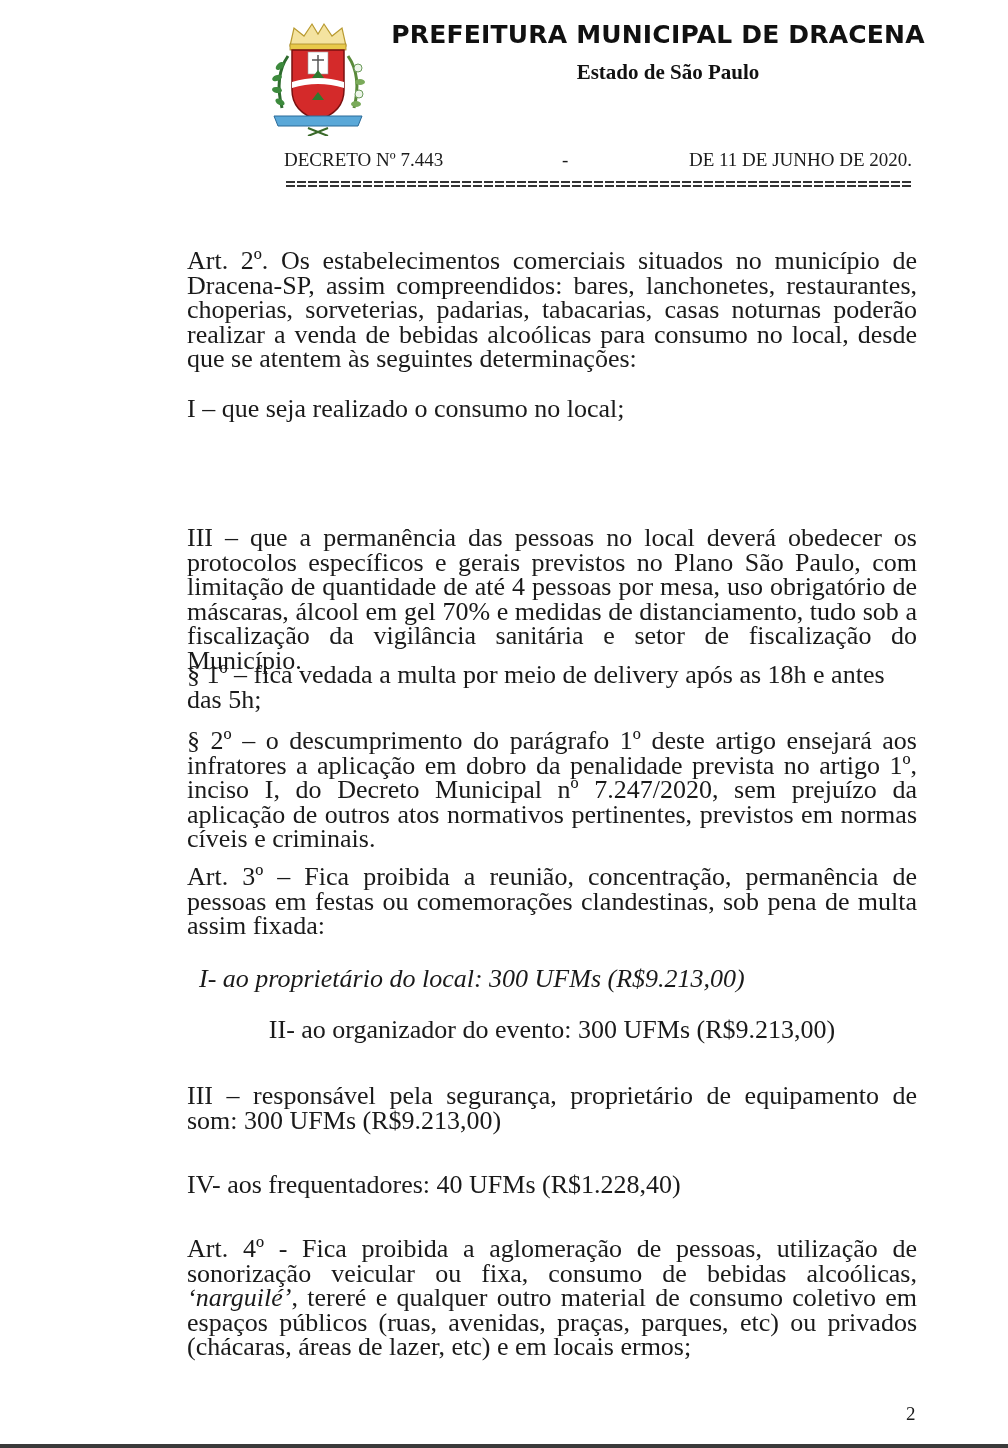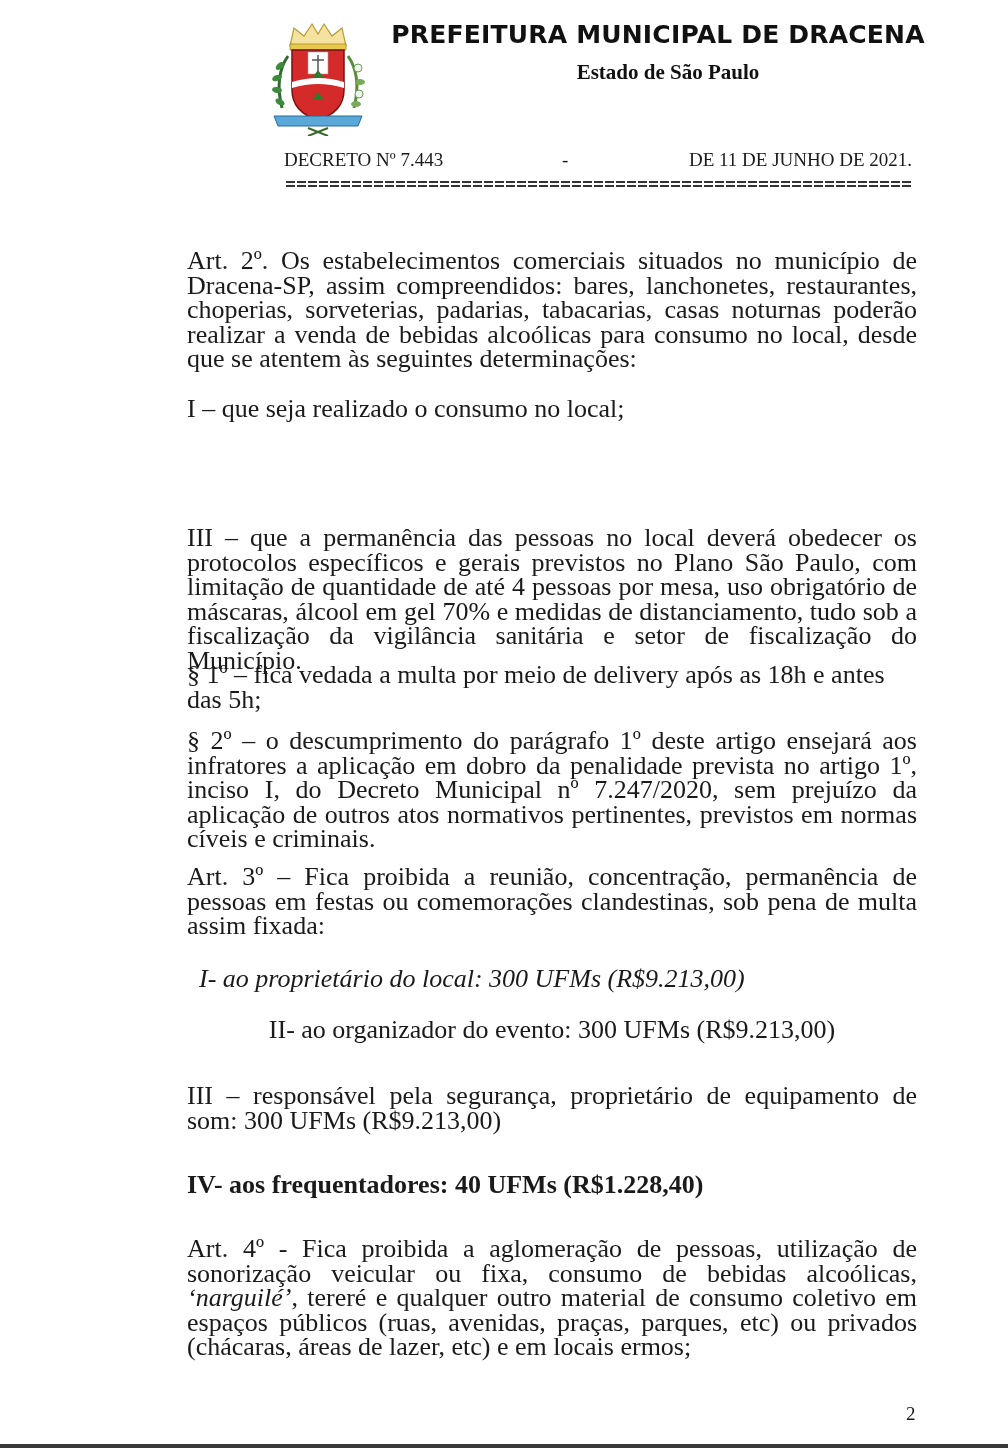--- a/index.html
+++ b/index.html
@@ -142,31 +142,31 @@
       <path d="M40 112 L60 120 M60 112 L40 120" stroke="#3a6a2a" stroke-width="2"></path>
     </svg>
   </div>
 
   <div class="header-title">PREFEITURA MUNICIPAL DE DRACENA</div>
   <div class="header-subtitle">Estado de São Paulo</div>
 
   <div class="decree-line">
     <span class="num">DECRETO Nº 7.443</span>
     <span class="dash">-</span>
-    <span class="date">DE 11 DE JUNHO DE 2021.</span>
+    <span class="date">DE 11 DE JUNHO DE 2020.</span>
   </div>
   <div class="equals-rule"></div>
 
   <p class="body-text" style="top:249px; margin:0;">Art. 2º. Os estabelecimentos comerciais situados no município de Dracena-SP, assim compreendidos: bares, lanchonetes, restaurantes, choperias, sorveterias, padarias, tabacarias, casas noturnas poderão realizar a venda de bebidas alcoólicas para consumo no local, desde que se atentem às seguintes determinações:</p>
   <p class="body-text nojust" style="top:397px; margin:0;">I – que seja realizado o consumo no local;</p>
   <p class="body-text" style="top:526px; margin:0;">III – que a permanência das pessoas no local deverá obedecer os protocolos específicos e gerais previstos no Plano São Paulo, com limitação de quantidade de até 4 pessoas por mesa, uso obrigatório de máscaras, álcool em gel 70% e medidas de distanciamento, tudo sob a fiscalização da vigilância sanitária e setor de fiscalização do Município.</p>
   <p class="body-text nojust" style="top:663px; margin:0;">§ 1º – fica vedada a multa por meio de delivery após as 18h e antes das 5h;</p>
   <p class="body-text" style="top:729px; margin:0;">§ 2º – o descumprimento do parágrafo 1º deste artigo ensejará aos infratores a aplicação em dobro da penalidade prevista no artigo 1º, inciso I, do Decreto Municipal nº 7.247/2020, sem prejuízo da aplicação de outros atos normativos pertinentes, previstos em normas cíveis e criminais.</p>
   <p class="body-text" style="top:865px; margin:0;">Art. 3º – Fica proibida a reunião, concentração, permanência de pessoas em festas ou comemorações clandestinas, sob pena de multa assim fixada:</p>
   <p class="body-text nojust" style="top:955px; margin:12px;font-style:italic;">I- ao proprietário do local: 300 UFMs (R$9.213,00)</p>
   <p class="body-text nojust" style="top:1018px; margin:0;text-align:center;">II- ao organizador do evento: 300 UFMs (R$9.213,00)</p>
   <p class="body-text" style="top:1084px; margin:0;">III – responsável pela segurança, proprietário de equipamento de som: 300 UFMs (R$9.213,00)</p>
-  <p class="body-text nojust" style="top:1173px; margin:0;font-weight:bold;">IV- aos frequentadores: 40 UFMs (R$1.228,40)</p>
+  <p class="body-text nojust" style="top:1173px; margin:0;">IV- aos frequentadores: 40 UFMs (R$1.228,40)</p>
   <p class="body-text" style="top:1237px; margin:0;"><span>Art. 4º - Fica proibida a aglomeração de pessoas, utilização de sonorização veicular ou fixa, consumo de bebidas alcoólicas, </span><em>‘narguilé’</em><span>, tereré e qualquer outro material de consumo coletivo em espaços públicos (ruas, avenidas, praças, parques, etc) ou privados (chácaras, áreas de lazer, etc) e em locais ermos;</span></p>
 
   <div class="page-number">2</div>
 </div>
 <div class="bottom-rule"></div>
 
 </body></html>

